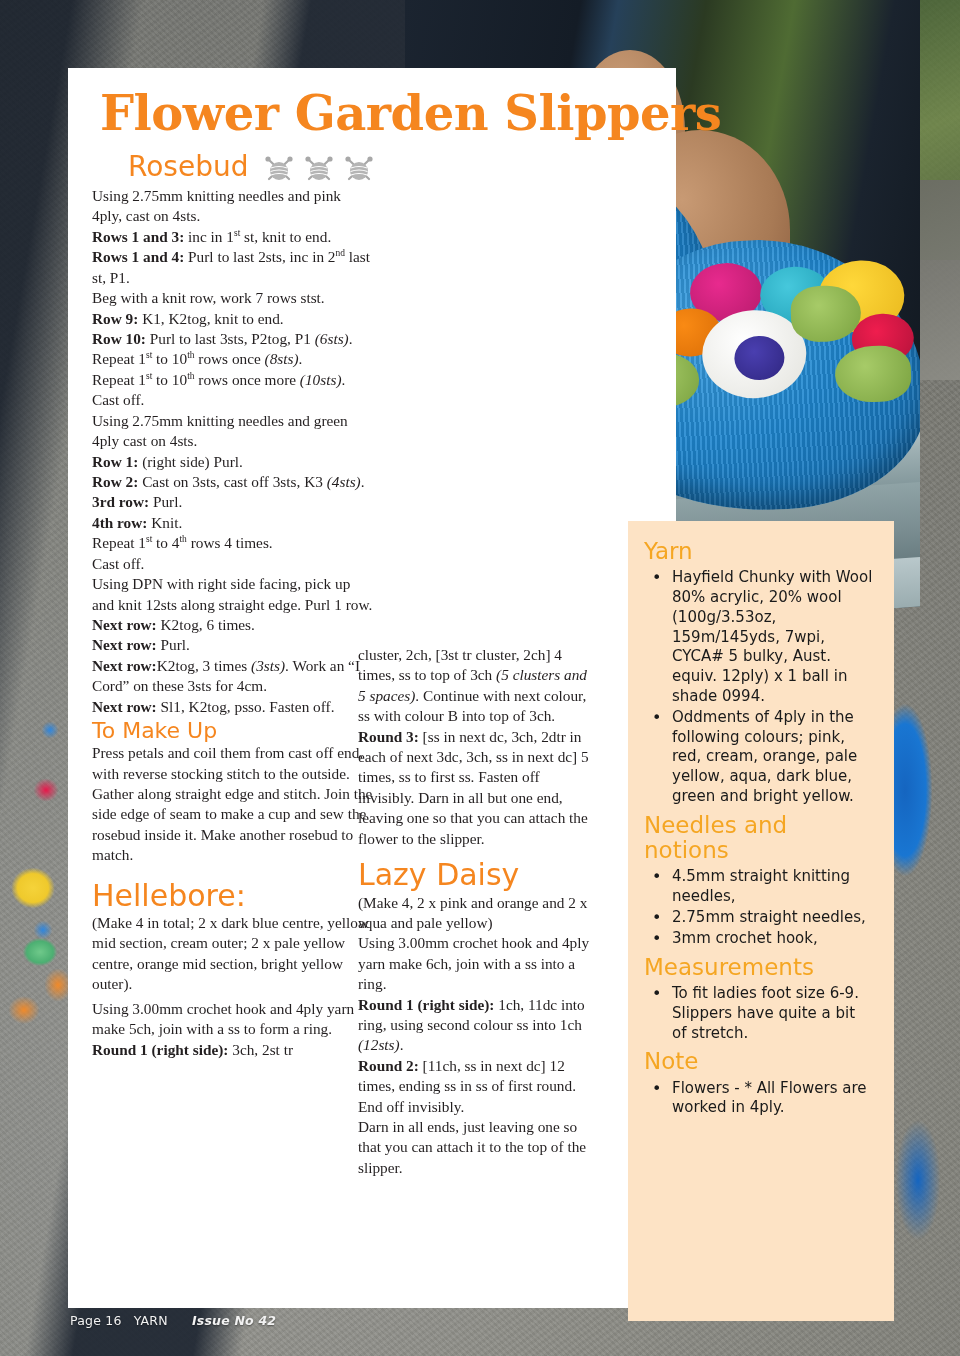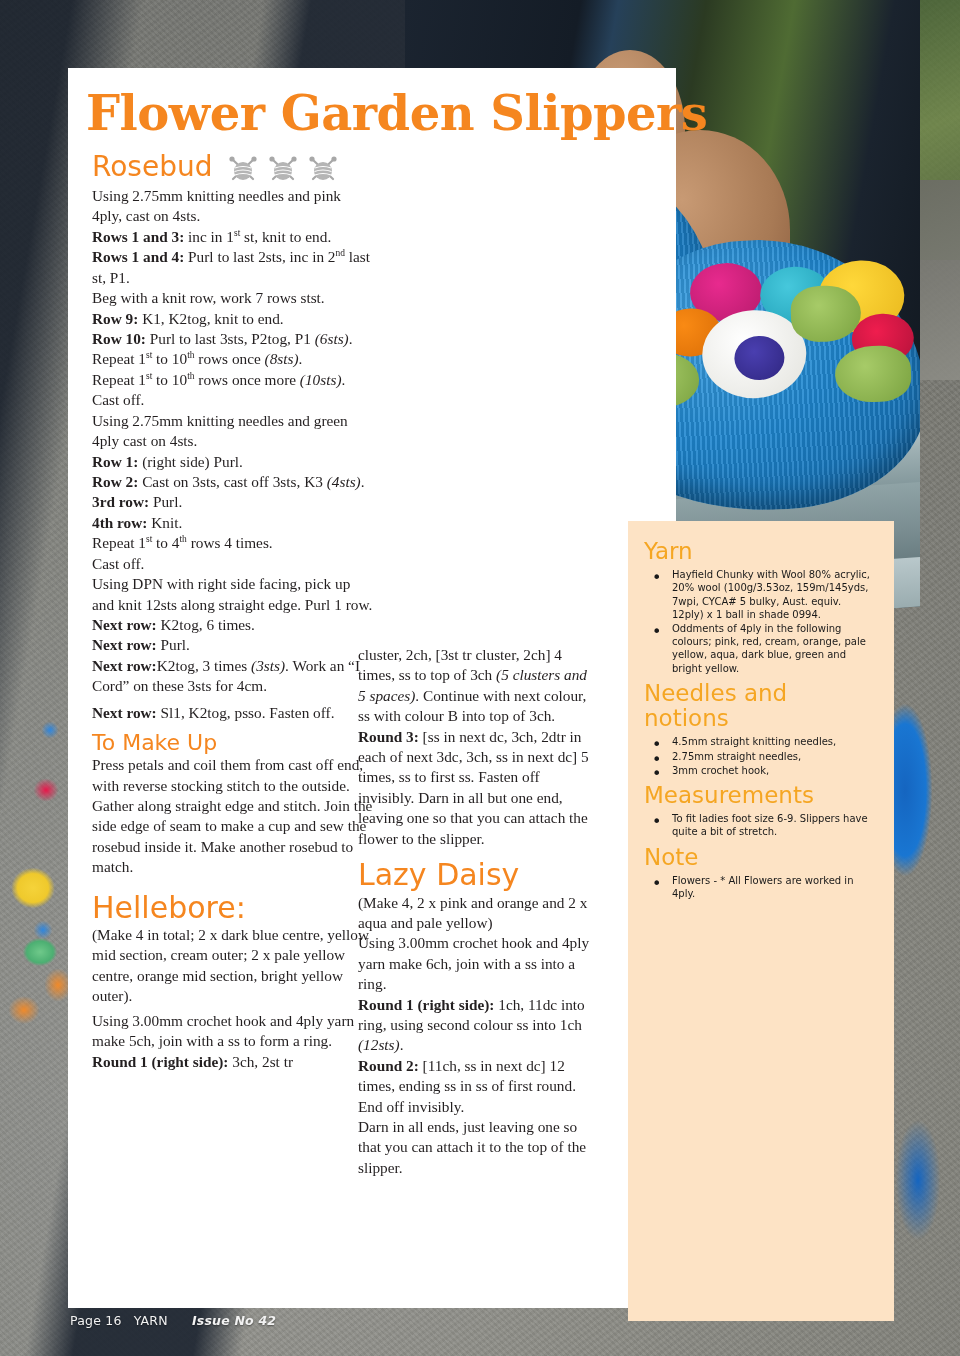--- a/index.html
+++ b/index.html
@@ -115,21 +115,21 @@
   
   .panel{
     position:absolute;
     left:68px; top:68px; width:608px; height:1240px;
     background:#ffffff;
   }
 
   
   .title{
     position:absolute;
-    left:86px; top:89px;
+    left:100px; top:89px;
     font-family:"DejaVu Serif", serif;
     font-weight:700;
     font-size:48px;
     line-height:1;
     color:#f5861f;
     letter-spacing:-0.5px;
     white-space:nowrap;
     z-index:12;
   }
 
@@ -141,21 +141,21 @@
     line-height:1.05;
     margin:10px 0 2px;
   }
   .h2.big{ font-size:30px; }
   .h3{
     font-family:"DejaVu Sans", sans-serif;
     font-weight:400;
     color:#f5861f;
     font-size:22px;
     line-height:1.05;
-    margin:8px 0 1px;
+    margin:2px 0 1px;
   }
 
   .body-col{
     font-family:"Liberation Serif", serif;
     font-size:15.3px;
     line-height:1.335;
     color:#231f20;
   }
   .body-col p{ margin:0; }
   .body-col b{ font-weight:700; }
@@ -163,21 +163,21 @@
   sup{ font-size:0.62em; vertical-align:super; }
 
   
   .col-left{
     position:absolute;
     left:92px; top:188px; width:282px;
     z-index:11;
   }
   .rosebud-head{
     display:flex; align-items:center; gap:14px;
-    margin-top:-38px; margin-bottom:2px;
+    margin-top:-38px; margin-bottom:2px;margin-left:36px;
   }
   .rosebud-head .h2{ margin:0; }
 
   .needle-icons{ display:flex; gap:6px; align-items:center; padding-top:4px;}
   .needle-icon{ width:34px; height:30px; }
 
   
   .col-right{
     position:absolute;
     left:358px; top:645px; width:240px;
@@ -199,21 +199,21 @@
     line-height:1.1;
     margin:6px 0 4px;
     font-weight:400;
   }
   .sb-h:first-child{ margin-top:0; }
   .sb-list{ list-style:none; margin:0 0 2px 0; padding:0; }
   .sb-list li{
     position:relative;
     padding-left:28px;
     font-family:"DejaVu Sans", sans-serif;
-    font-size:10px;
+    font-size:15px;
     line-height:1.32;
     color:#1a1a1a;
     margin-bottom:1px;
   }
   .sb-list li::before{
     content:"\2022";
     position:absolute; left:8px; top:-1px;
     font-size:16px;
   }
 
@@ -348,21 +348,21 @@
   <p><b>Row 1:</b> (right side) Purl.</p>
   <p><b>Row 2:</b> Cast on 3sts, cast off 3sts, K3 <i>(4sts)</i>.</p>
   <p><b>3rd row:</b> Purl.</p>
   <p><b>4th row:</b> Knit.</p>
   <p>Repeat 1<sup>st</sup> to 4<sup>th</sup> rows 4 times.</p>
   <p><span>Cast off.</span></p>
   <p><span>Using DPN with right side facing, pick up and knit 12sts along straight edge. Purl 1 row.</span></p>
   <p><b>Next row:</b> K2tog, 6 times.</p>
   <p><b>Next row:</b> Purl.</p>
   <p><b>Next row:</b>K2tog, 3 times <i>(3sts)</i>. Work an “I Cord” on these 3sts for 4cm.</p>
-  <p style="margin-top:6px;"><b>Next row:</b> Sl1, K2tog, psso. Fasten off.</p>
+  <p style="margin-top:0;"><b>Next row:</b> Sl1, K2tog, psso. Fasten off.</p>
 
   <div class="h3">To Make Up</div>
   <p>Press petals and coil them from cast off end, with reverse stocking stitch to the outside. Gather along straight edge and stitch. Join the side edge of seam to make a cup and sew the rosebud inside it. Make another rosebud to match.</p>
 
   <div class="h2 big" style="margin-top:14px;">Hellebore:</div>
   <p>(Make 4 in total; 2 x dark blue centre, yellow mid section, cream outer; 2 x pale yellow centre, orange mid section, bright yellow outer).</p>
 
   <p style="margin-top:4px;">Using 3.00mm crochet hook and 4ply yarn make 5ch, join with a ss to form a ring.</p>
   <p><b>Round 1 (right side):</b> 3ch, 2st tr</p>
 </div>

